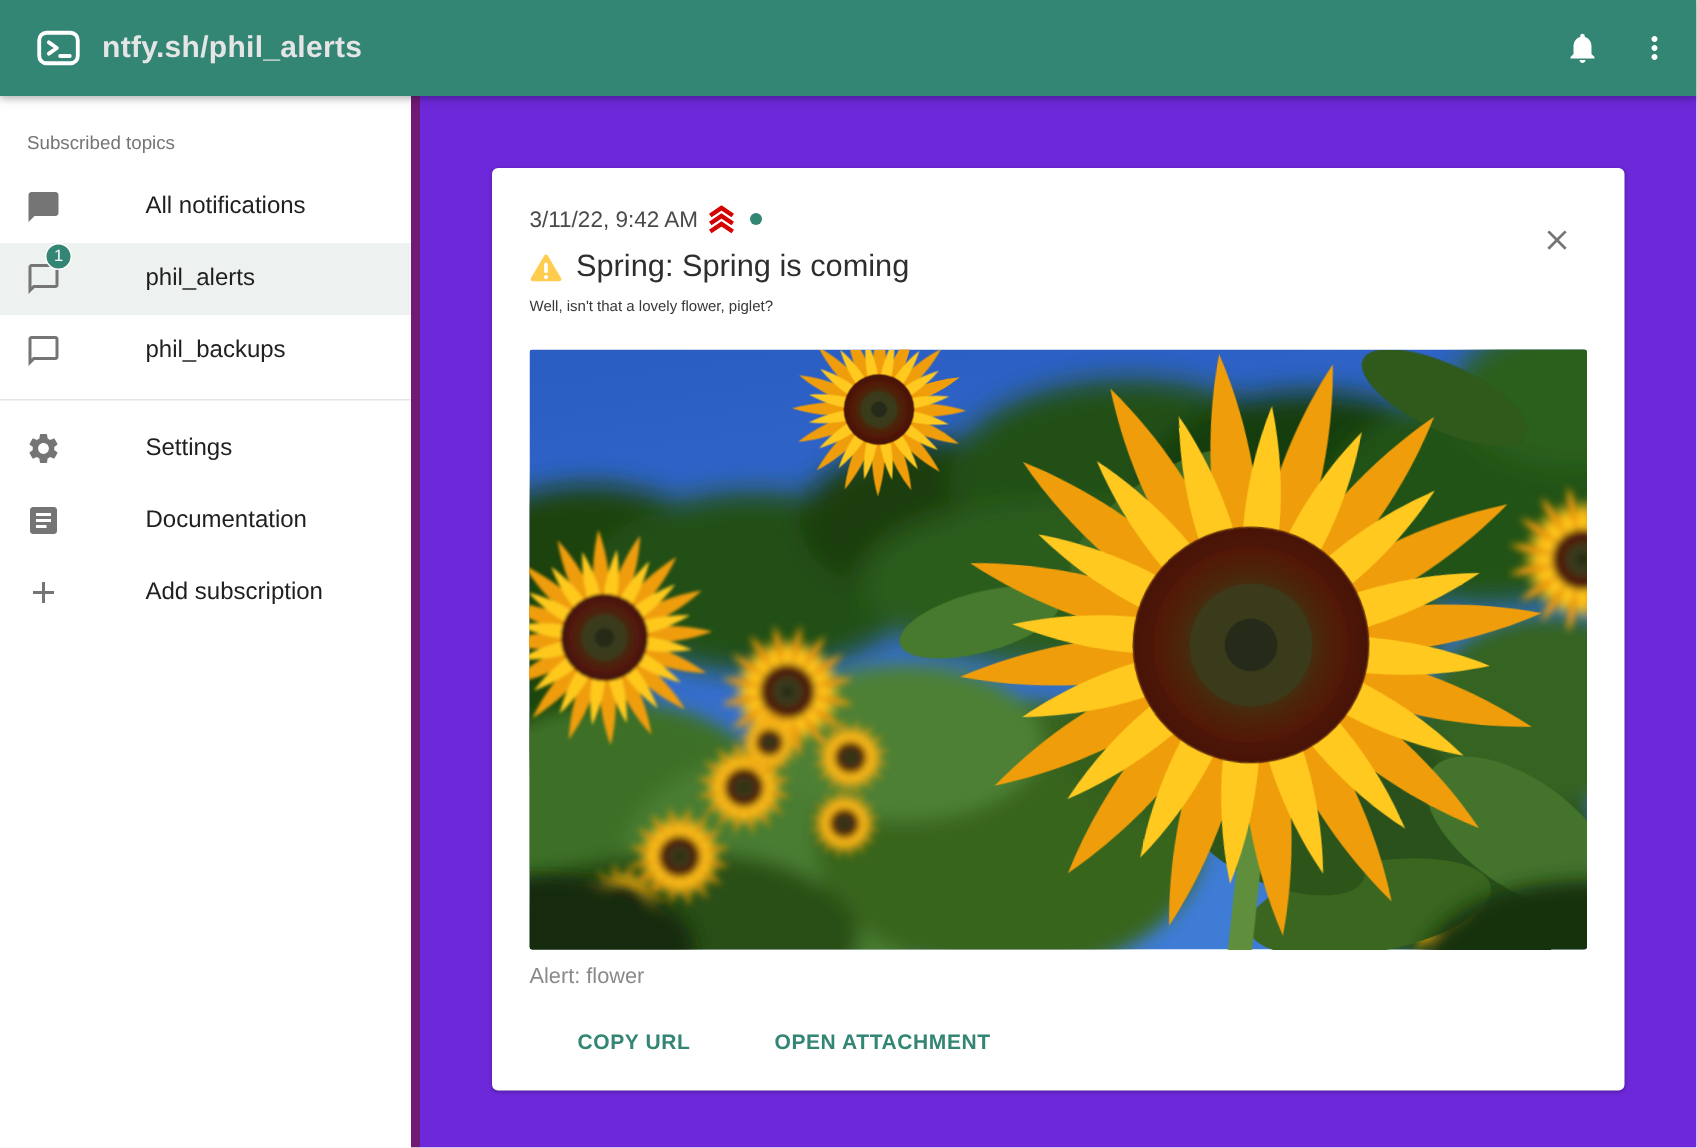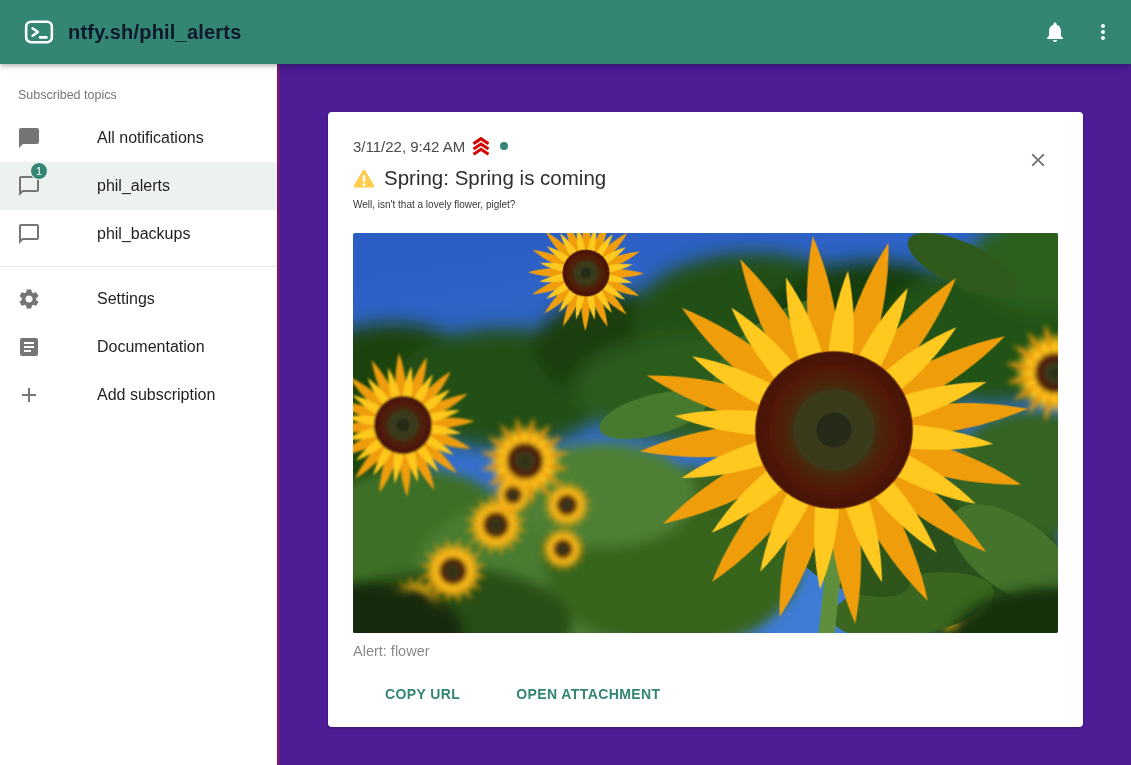--- a/index.html
+++ b/index.html
@@ -4,29 +4,29 @@
 <style>
   * { margin:0; padding:0; box-sizing:border-box; }
   html,body { width:1131px; height:765px; overflow:hidden; background:#f5f5f5;
     font-family:"Liberation Sans","DejaVu Sans",sans-serif; }
 
   
   .appbar { height:64px; background:#338574; display:flex; align-items:center;
     padding:0 4px 0 24px; box-shadow:0 2px 4px rgba(0,0,0,.2), 0 1px 10px rgba(0,0,0,.12);
     position:relative; z-index:10; }
   .appbar .logo { width:30px; height:30px; flex:0 0 auto; display:flex; }
-  .appbar .title { color:#0f172a; font-size:20px; font-weight:bold; margin-left:14px; flex:1 1 auto;
+  .appbar .title { color:#e5e5e5; font-size:20px; font-weight:bold; margin-left:14px; flex:1 1 auto;
     letter-spacing:.2px; }
   .iconbtn { width:48px; height:48px; border:none; background:transparent; display:flex;
     align-items:center; justify-content:center; cursor:pointer; border-radius:50%; }
 
   
   .layout { display:flex; height:701px; }
-  .sidebar { width:280px; background:#fff; border-right:3px solid #701a75; flex:0 0 auto; }
-  .main { flex:1 1 auto; background:#4c1d95; overflow:hidden; }
+  .sidebar { width:280px; background:#fff; border-right:6px solid #701a75; flex:0 0 auto; }
+  .main { flex:1 1 auto; background:#6d28d9; overflow:hidden; }
 
   
   .section-label { padding:24px 16px 12px 18px; font-size:12.5px; color:#757575; }
   .nav-item { height:48px; display:flex; align-items:center; padding:0 16px 0 17px;
     cursor:pointer; position:relative;gap:44px; }
   .nav-item.selected { background:#edf1f0; }
   .nav-item .nicon { width:24px; height:24px; flex:0 0 auto; color:#757575; position:relative; }
   .nav-item .nlabel { margin-left:12px; font-size:16px; color:#1f1f1f; }
   .nav-item .right-icon { margin-left:auto; margin-right:24px; width:24px; height:24px; color:#757575; }
   .badge { position:absolute; left:30px; top:0; min-width:18px; height:18px; border-radius:9px;

